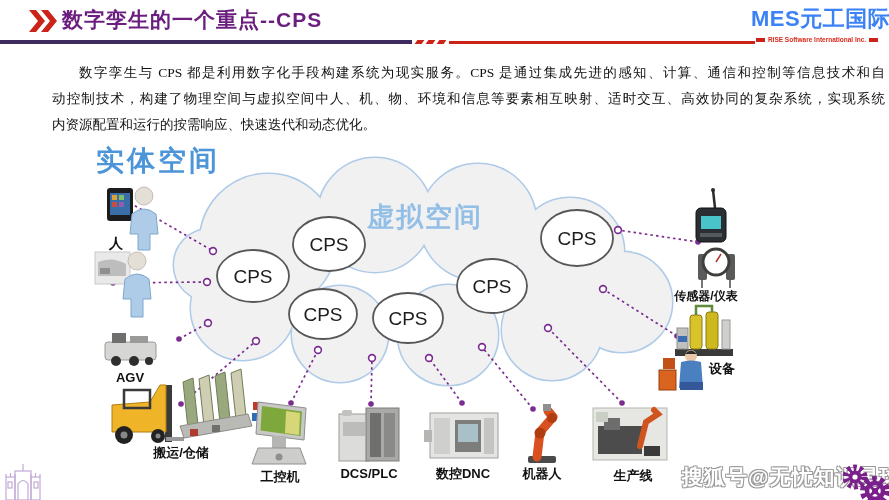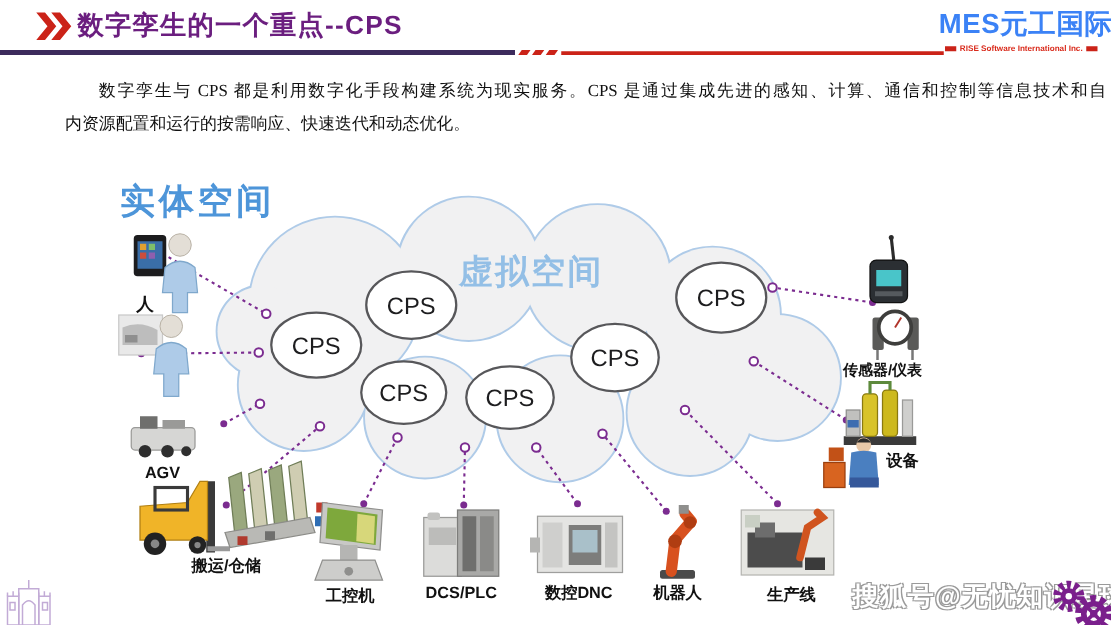--- a/index.html
+++ b/index.html
@@ -53,20 +53,21 @@
   <div class="rule-slash" style="left:427px;"></div>
   <div class="rule-slash" style="left:438px;"></div>
   <div class="rule-red"></div>
   <div class="logo">
     <div class="logo-brand">MES元工国际</div>
     <div class="logo-sub"><span class="logo-bar"></span><span>RISE Software International Inc.</span><span class="logo-bar"></span></div>
   </div>
 
   <div class="intro">
     <div class="ln first">数字孪生与 CPS 都是利用数字化手段构建系统为现实服务。CPS 是通过集成先进的感知、计算、通信和控制等信息技术和自</div>
+    <div class="ln">动控制技术，构建了物理空间与虚拟空间中人、机、物、环境和信息等要素相互映射、适时交互、高效协同的复杂系统，实现系统</div>
     <div class="ln last">内资源配置和运行的按需响应、快速迭代和动态优化。</div>
   </div>
 
   <svg class="diagram" width="889" height="370" viewBox="0 0 889 370">
     <defs>
       <g id="cloudShape">
         <circle cx="268" cy="112" r="68"></circle>
           <circle cx="375" cy="85" r="57"></circle>
         <circle cx="478" cy="92" r="58"></circle>
           <circle cx="570" cy="122" r="54"></circle>

